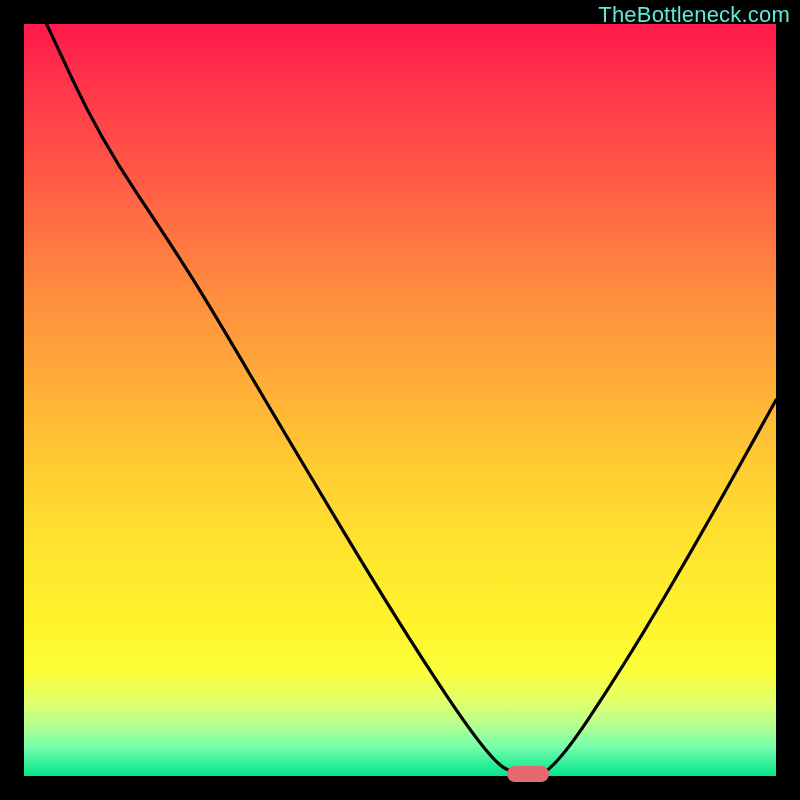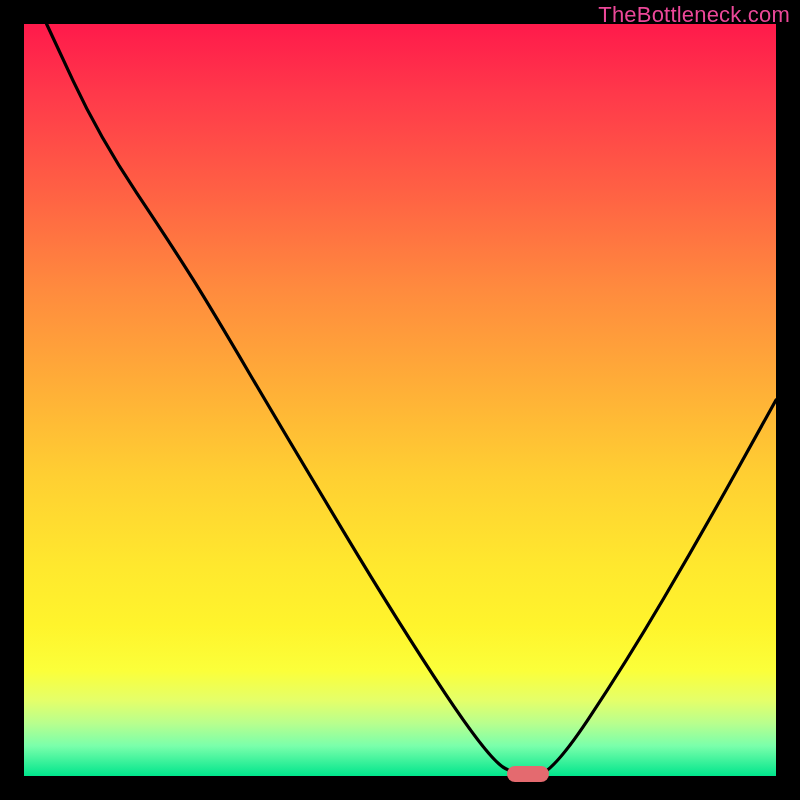--- a/index.html
+++ b/index.html
@@ -39,21 +39,21 @@
       #7affab 96%,
       #00e58c 100%
     );
   }
   .watermark {
     position: absolute;
     top: 2px;
     right: 10px;
     font-family: Arial, Helvetica, sans-serif;
     font-size: 22px;
-    color: #ec4899;
+    color: #5eead4;
     letter-spacing: 0.2px;
     user-select: none;
   }
   svg.curve {
     position: absolute;
     left: 0;
     top: 0;
     width: 752px;
     height: 752px;
     overflow: visible;

